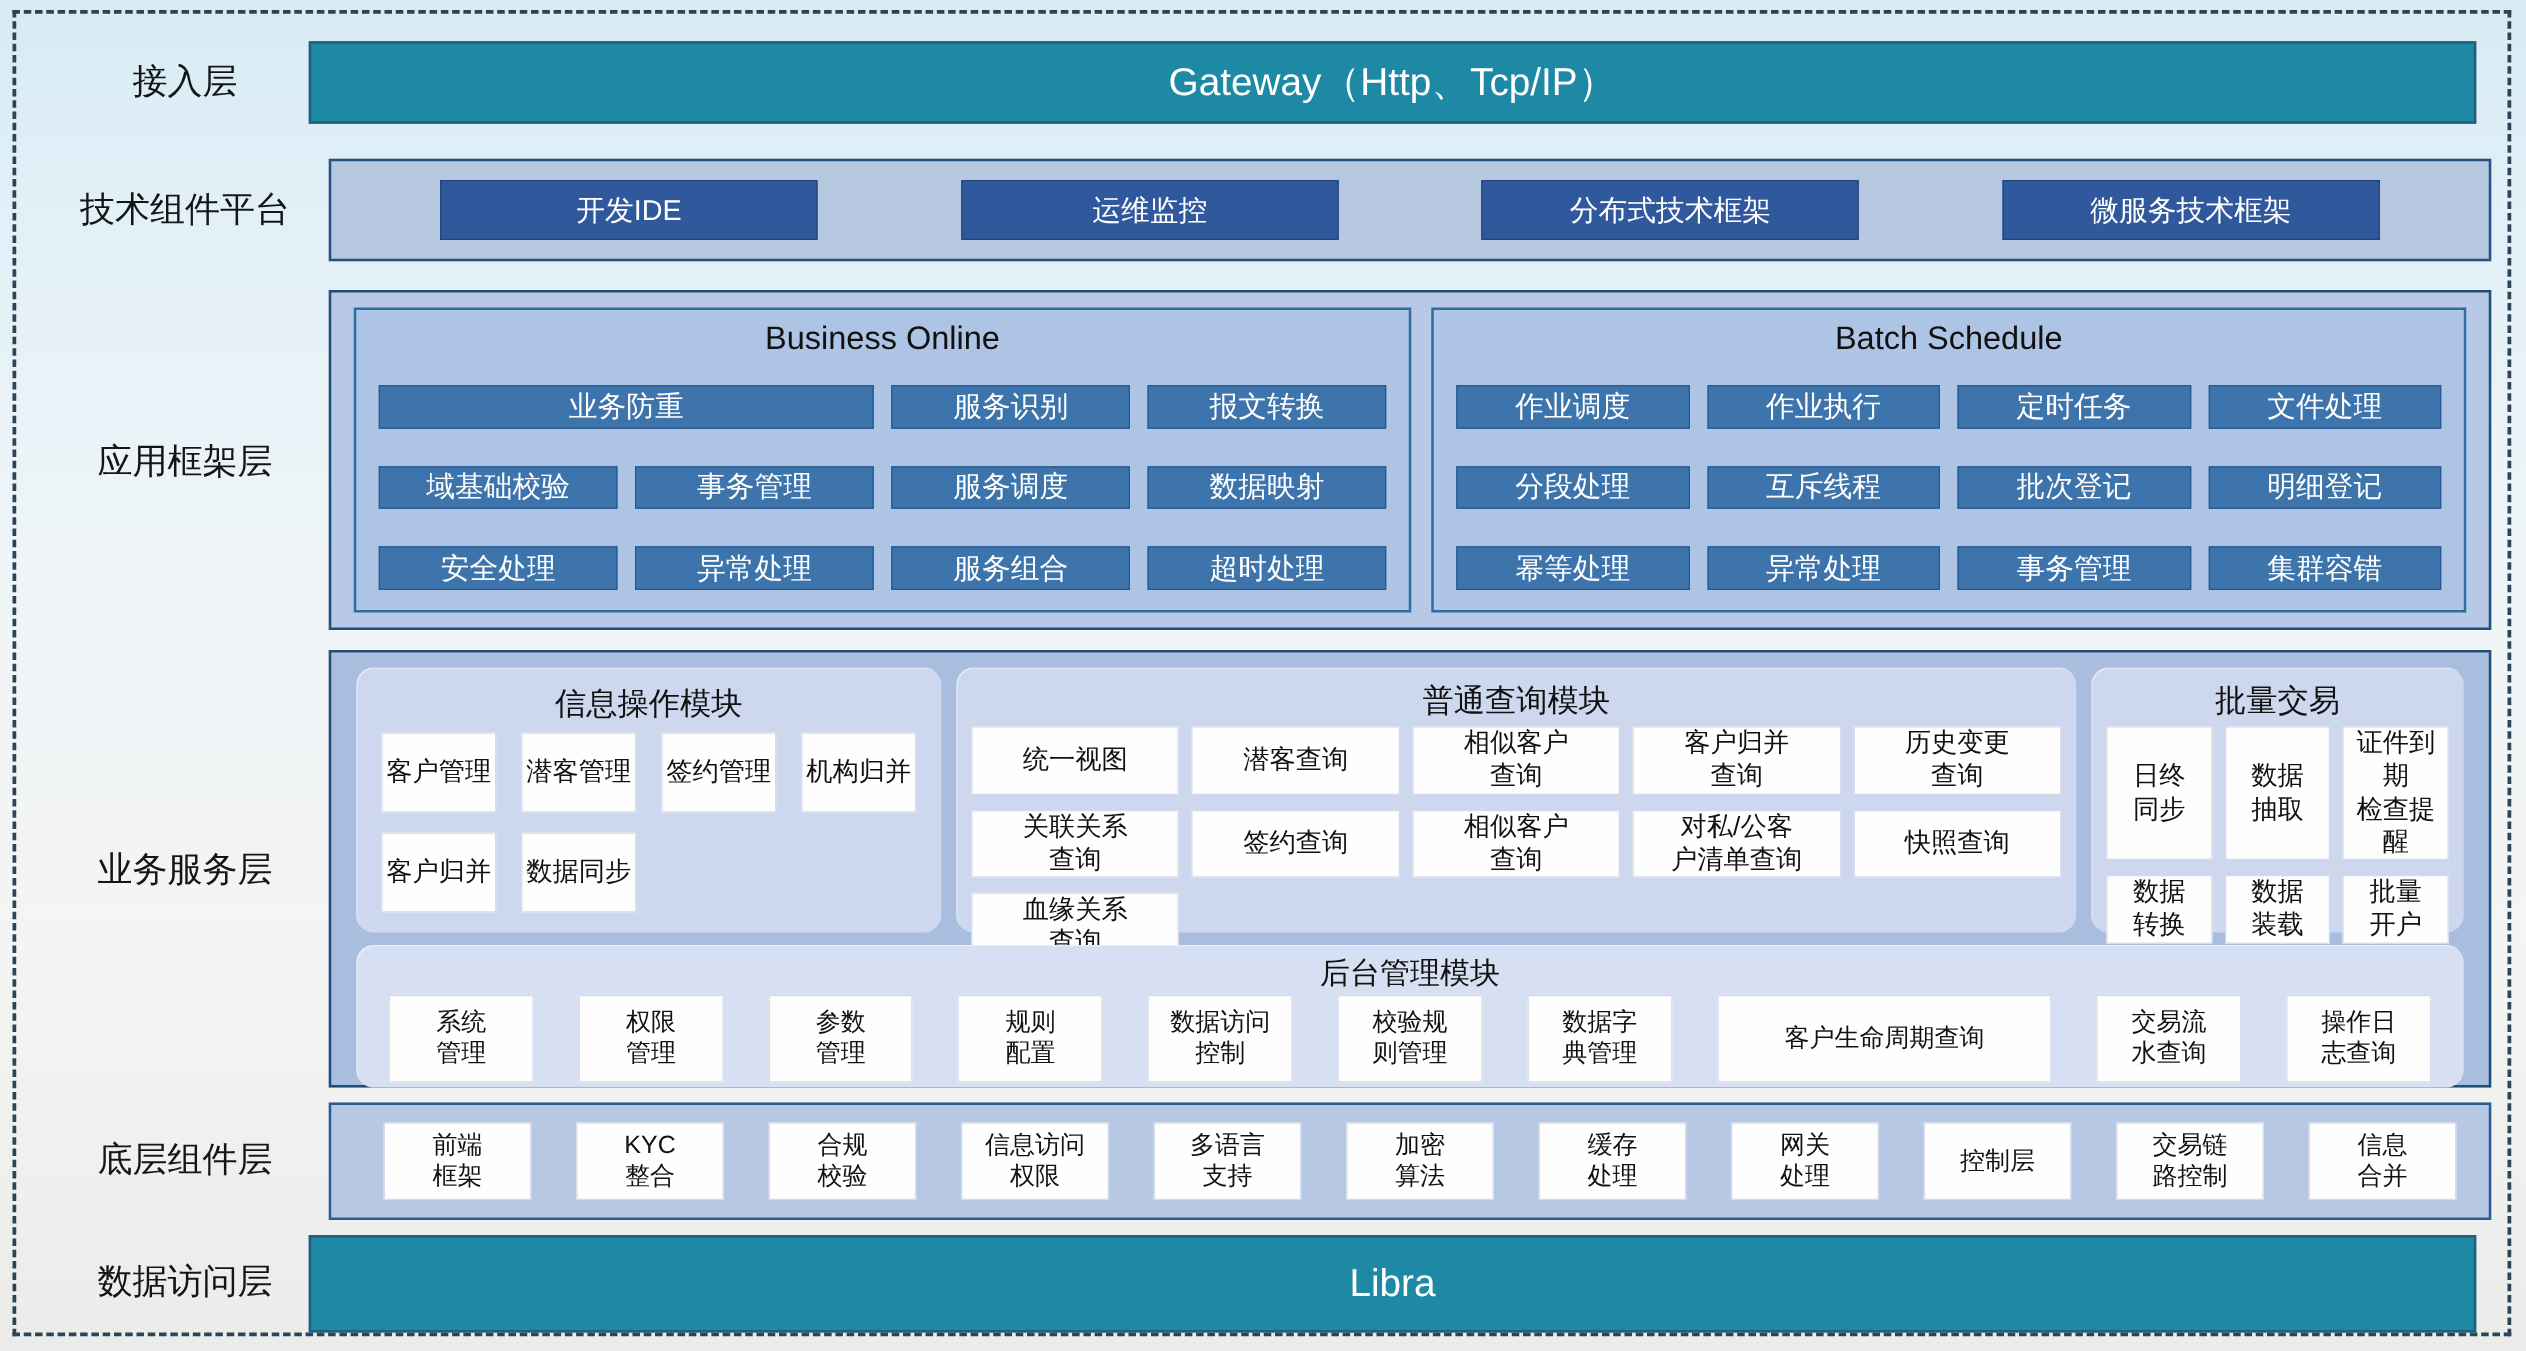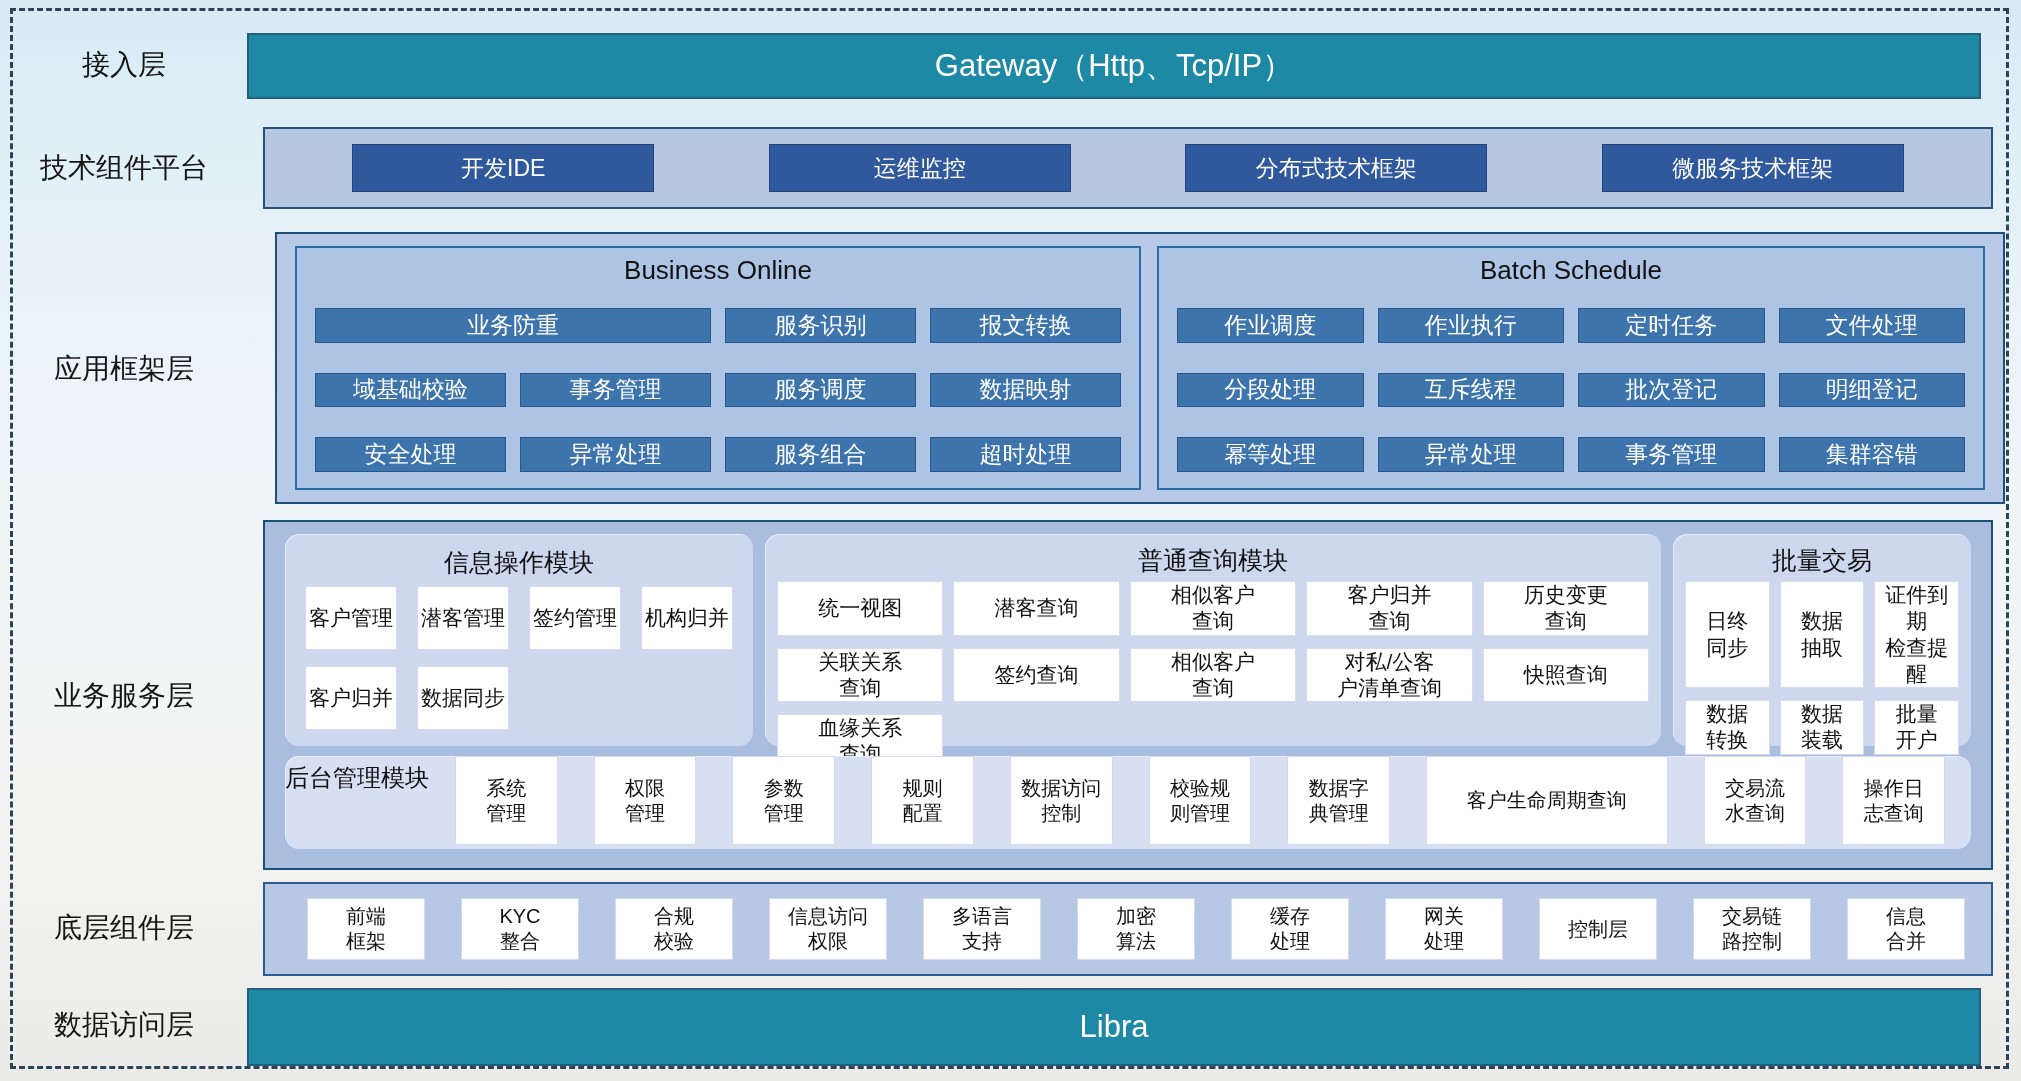--- a/index.html
+++ b/index.html
@@ -6,41 +6,41 @@
   .canvas{
     position:relative;width:2021px;height:1081px;overflow:hidden;
     font-family:"Liberation Sans","DejaVu Sans",sans-serif;color:#1b1b1b;
     background:linear-gradient(180deg,#d7ebf5 0%,#e2f0f7 16%,#eff5f8 42%,#f4f4f3 72%,#ebebea 100%);
   }
   .dashed-frame{
     position:absolute;left:10px;top:8px;right:12px;bottom:12px;
     border:3px dashed #2d4457;pointer-events:none;
   }
   .row-label{
-    position:absolute;left:8px;width:232px;text-align:center;
+    position:absolute;left:32px;width:232px;text-align:center;
     font-size:28px;line-height:34px;color:#151515;
   }
   .bar{
     position:absolute;left:247px;width:1730px;
     background:#1e89a4;border:2px solid #255d7c;
     display:flex;align-items:center;justify-content:center;
     color:#fff;font-size:31px;
   }
   .tech-row{
     position:absolute;left:263px;top:127px;width:1730px;height:82px;
     background:#b5c8e0;border:2px solid #27527f;box-sizing:border-box;
     display:flex;align-items:center;justify-content:space-around;padding:0 30px;
   }
   .tech-btn{
     width:300px;height:46px;background:#30589c;border:1px solid #25457a;
     display:flex;align-items:center;justify-content:center;
     color:#fff;font-size:23px;
   }
   .fw-container{
-    position:absolute;left:275px;top:232px;width:1730px;height:272px;
+    position:absolute;left:263px;top:232px;width:1730px;height:272px;
     background:#b7c9e7;border:2px solid #1f4e79;box-sizing:border-box;
     display:flex;gap:16px;padding:12px 18px;
   }
   .fw-panel{
     background:#aec4e4;border:2px solid #2e6da4;box-sizing:border-box;
     display:flex;flex-direction:column;
   }
   .fw-title{
     height:44px;display:flex;align-items:center;justify-content:center;
     font-size:26px;color:#111;
@@ -75,23 +75,23 @@
   .grid3{grid-template-columns:repeat(4,1fr);}
   .grid6{grid-template-columns:repeat(5,1fr);gap:12px 10px;padding:4px 12px 14px;}
   .grid3s{grid-template-columns:repeat(3,1fr);gap:12px 10px;padding:4px 12px 14px;}
   .card{
     background:#fefefe;border:1px solid #d6daea;
     display:flex;align-items:center;justify-content:center;
     text-align:center;font-size:21px;line-height:1.25;color:#111;
     white-space:pre-line;
   }
   .svc-admin{
-    position:absolute;left:20px;right:20px;top:234px;height:93px;
+    position:absolute;left:20px;right:20px;top:234px;height:114px;
     background:#d7dff2;border-radius:14px;
-    display:flex;flex-direction:row;box-shadow:inset 1px 1px 0 rgba(255,255,255,.45);
+    display:flex;flex-direction:column;box-shadow:inset 1px 1px 0 rgba(255,255,255,.45);
   }
   .admin-title{
     height:36px;display:flex;align-items:center;justify-content:center;
     font-size:24px;color:#111;padding-top:4px;
   }
   .admin-grid{
     flex:1;display:grid;grid-template-columns:repeat(11,1fr);
     column-gap:36px;padding:0 26px 4px;
   }
   .admin-grid .card{font-size:20px;}

